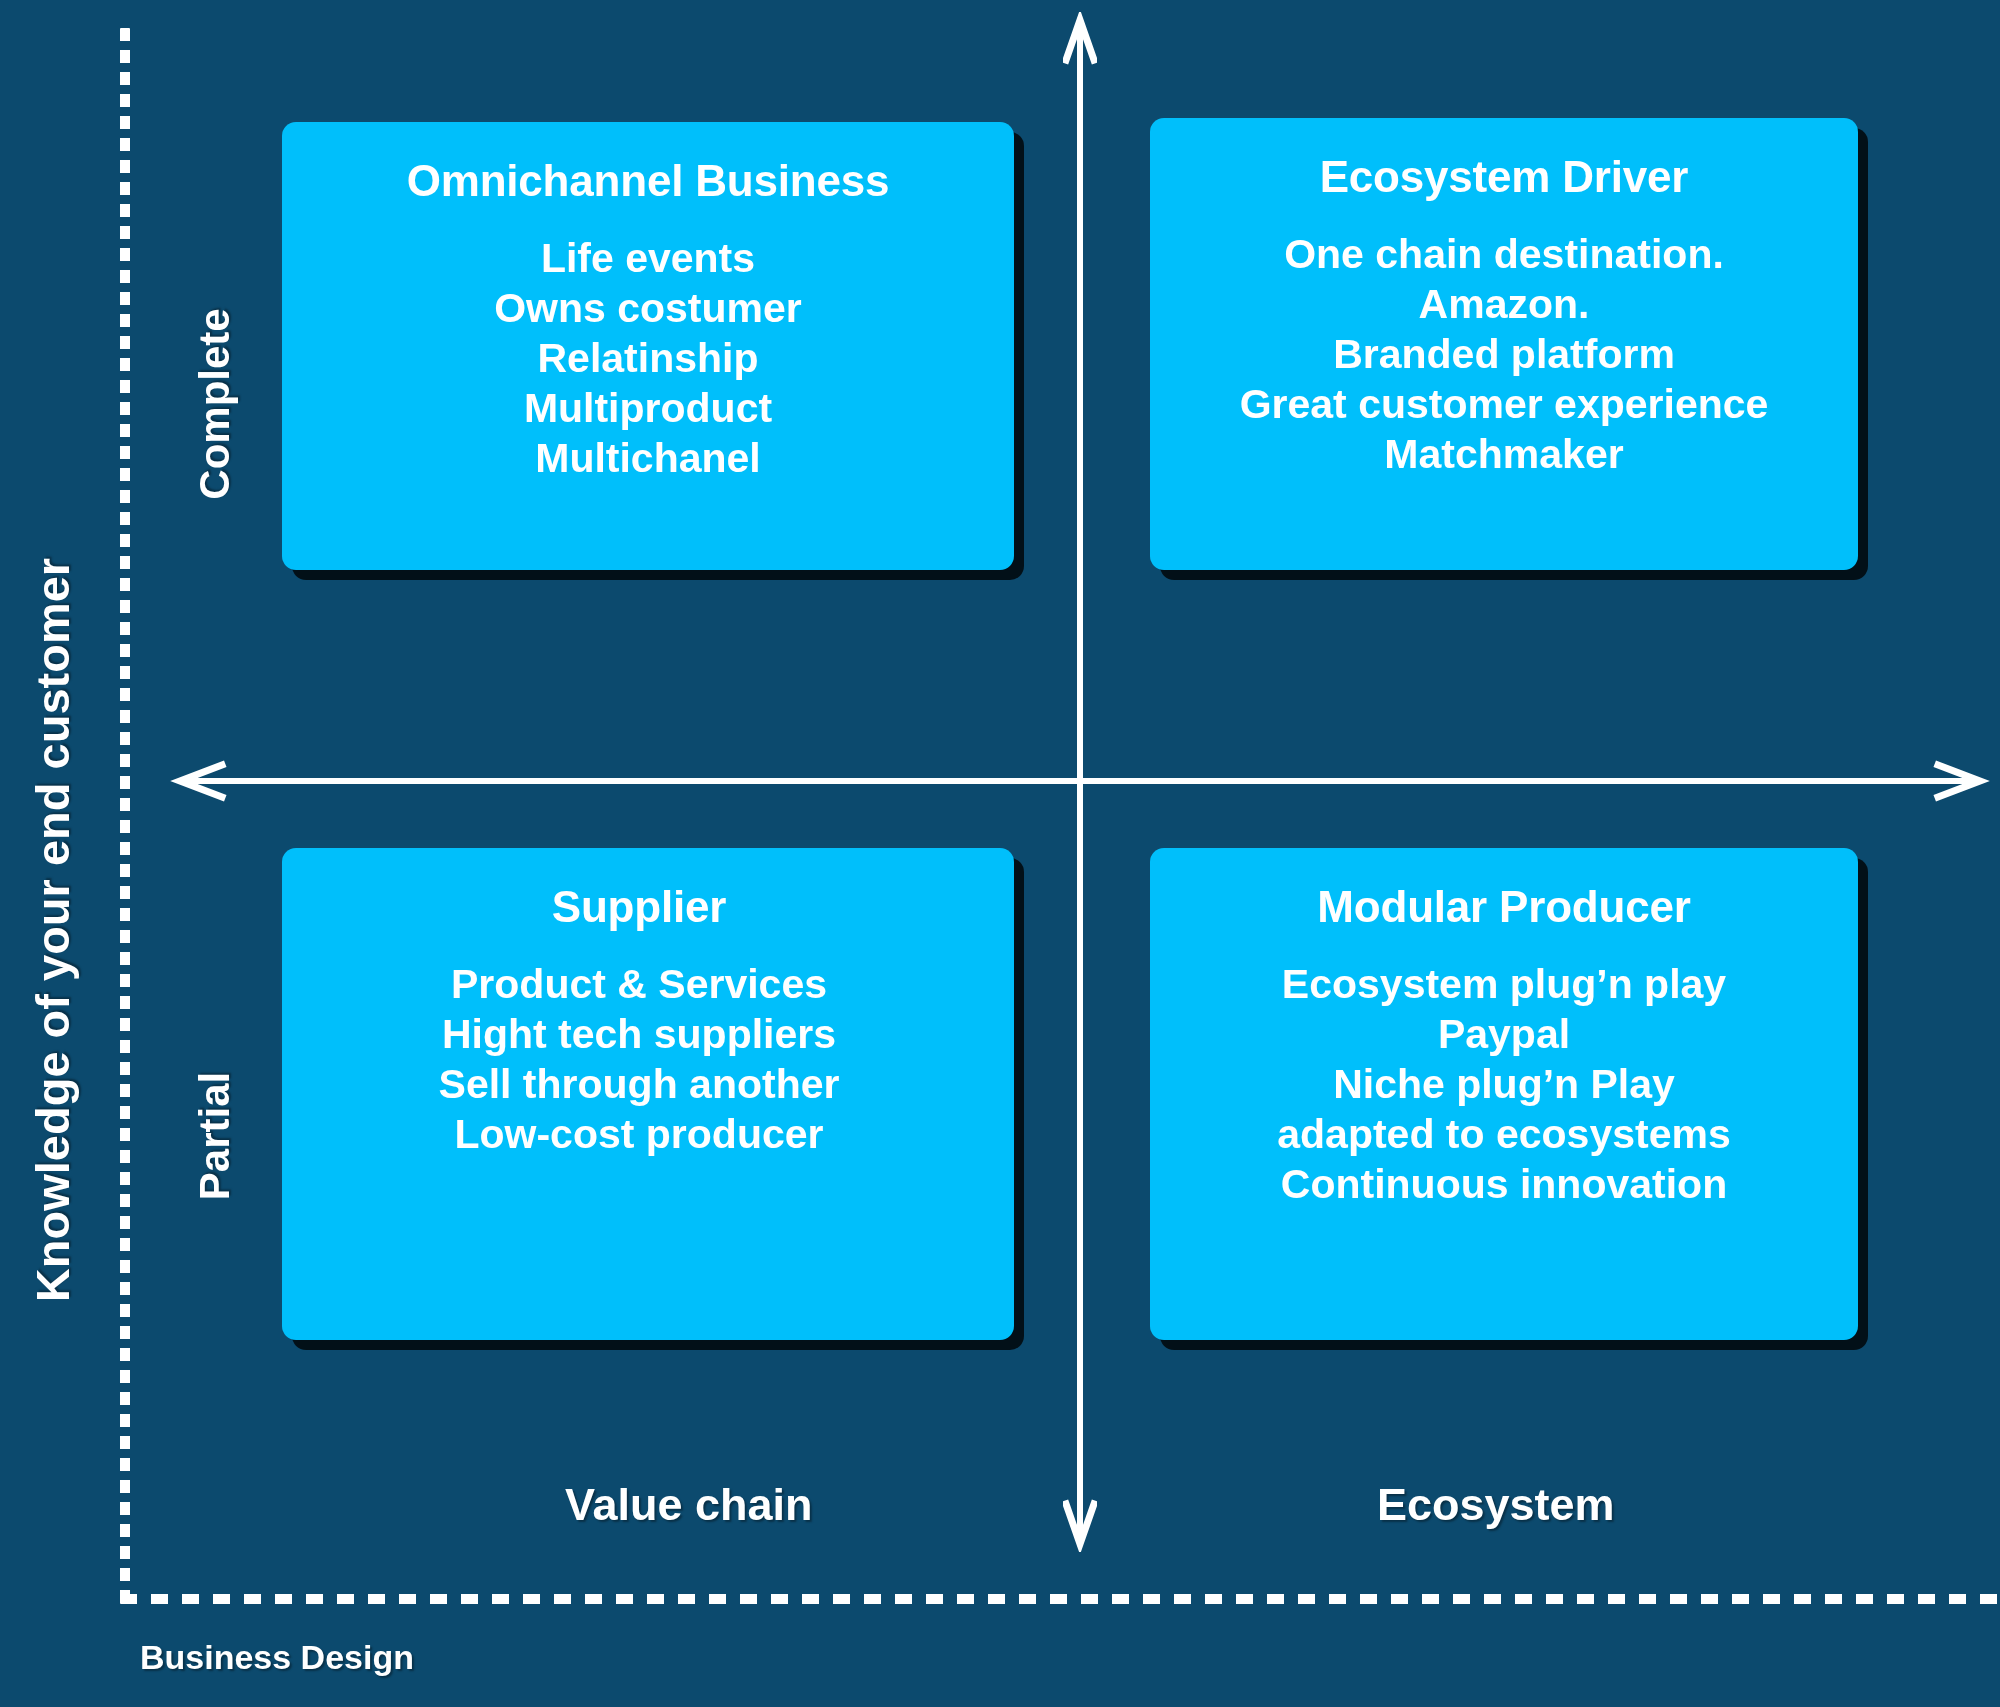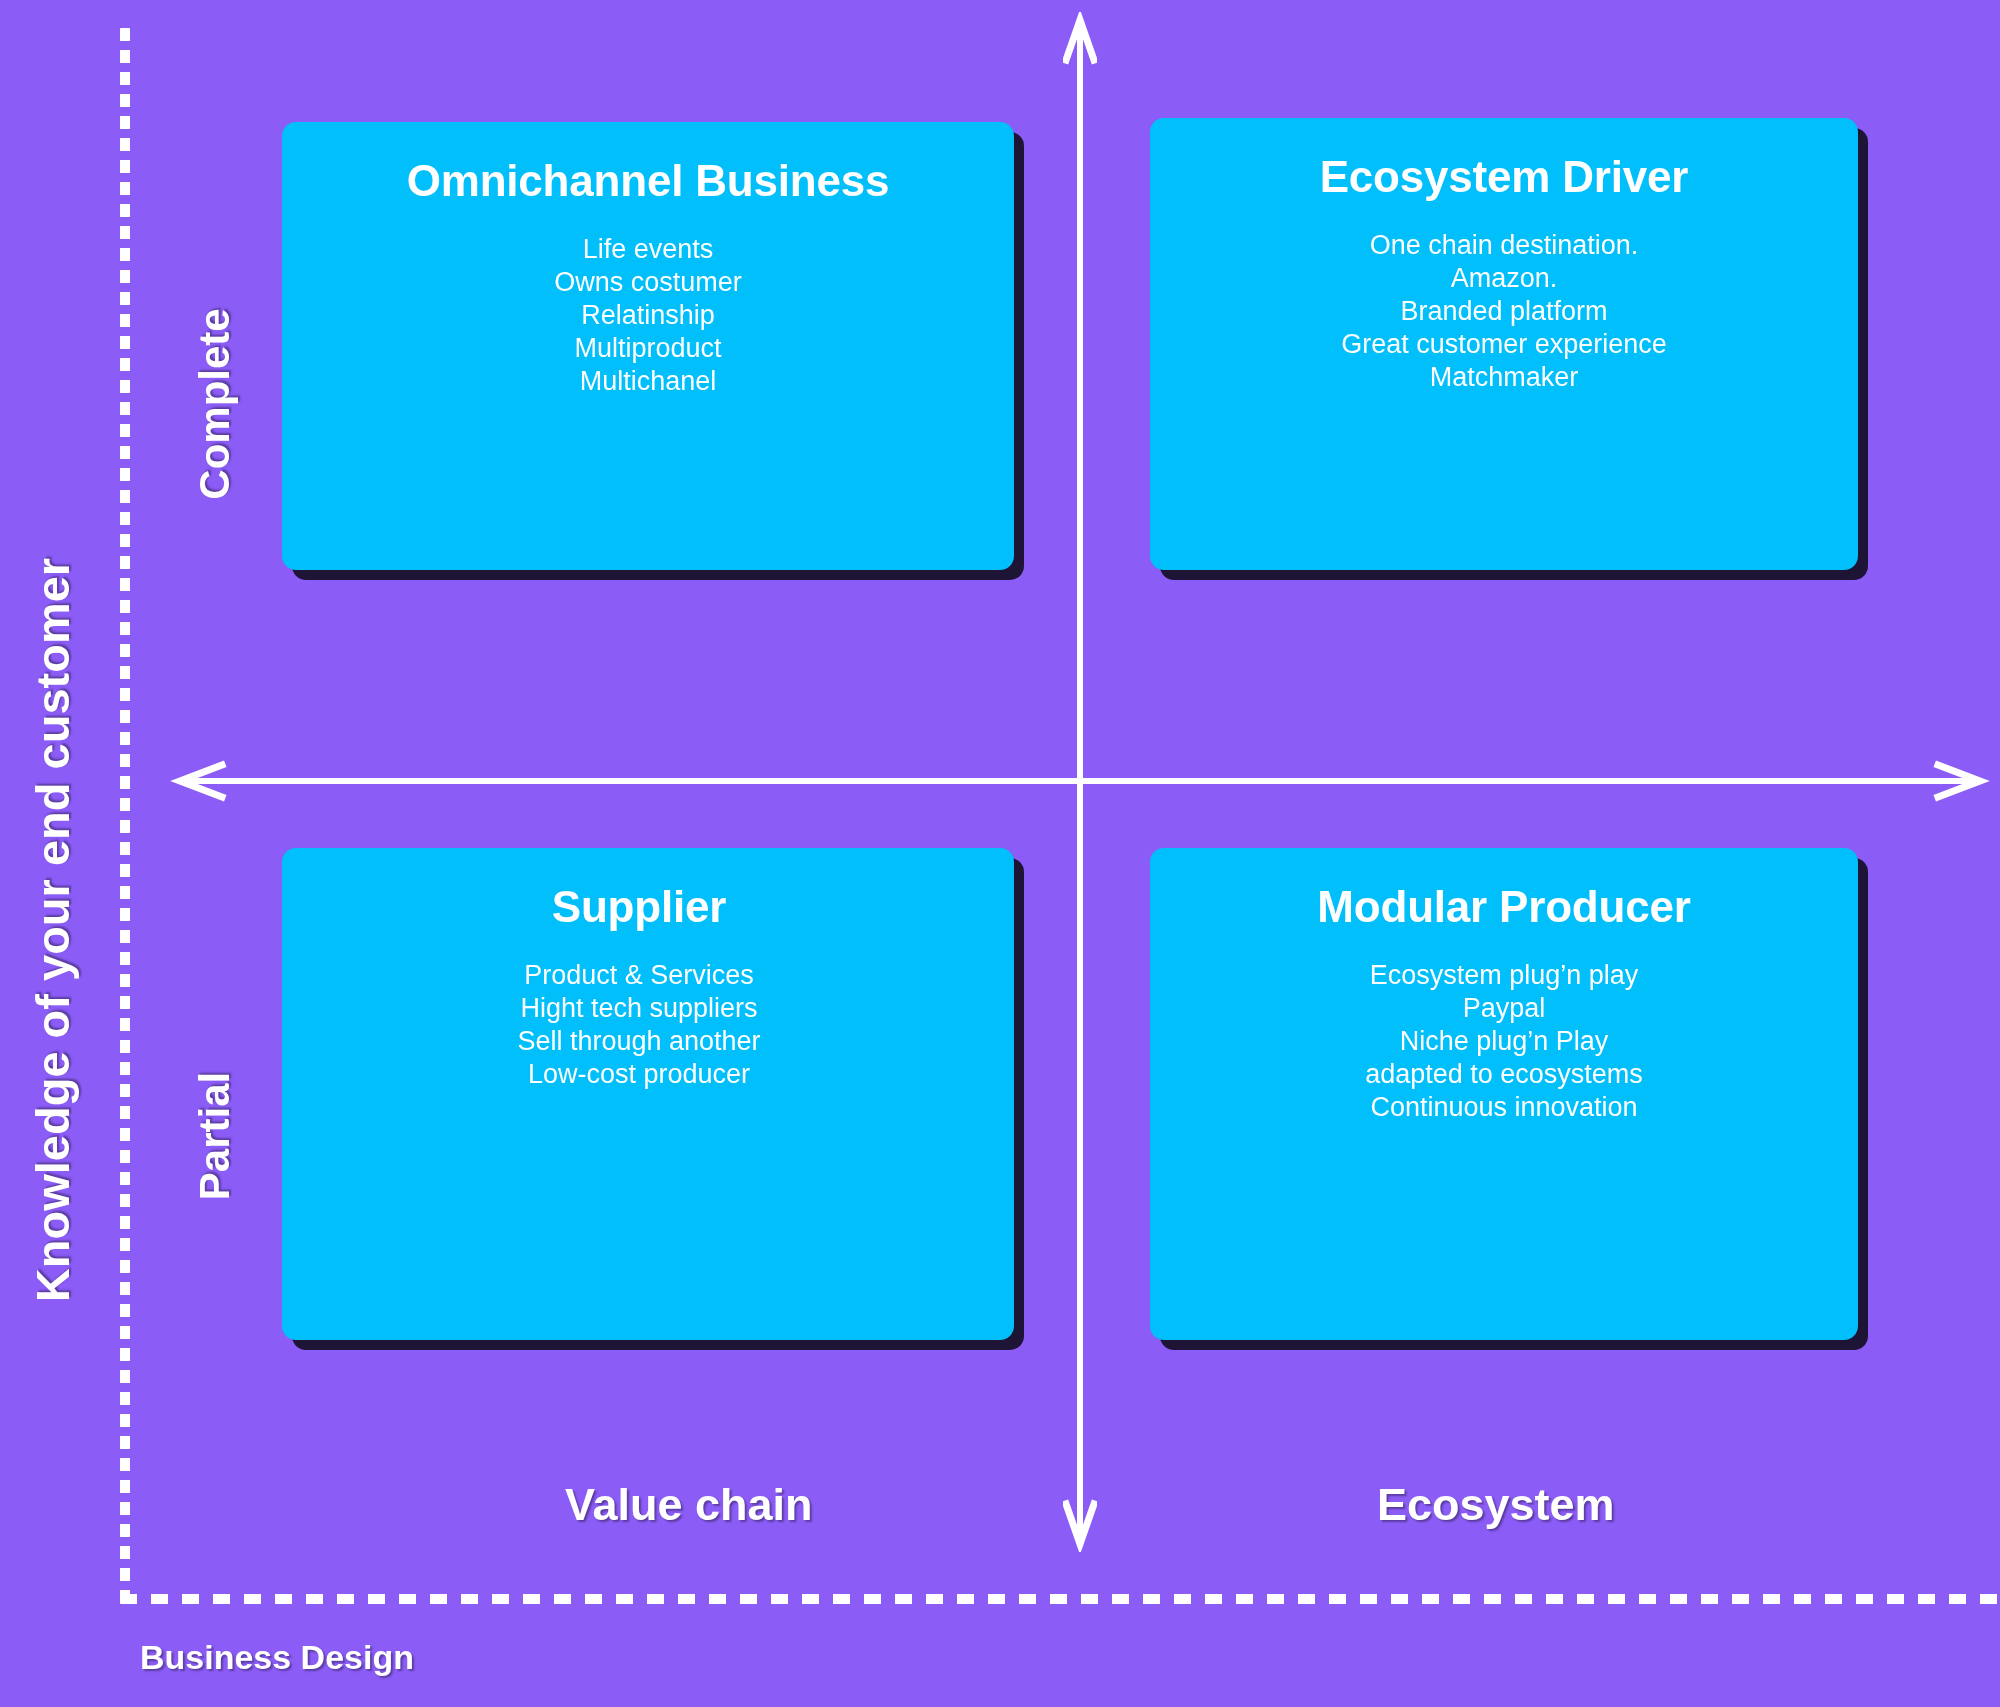--- a/index.html
+++ b/index.html
@@ -14,21 +14,21 @@
     overflow: hidden;
     font-family: "Liberation Sans", sans-serif;
     -webkit-font-smoothing: antialiased;
   }
 
   #canvas {
     position: absolute;
     inset: 0;
     width: 2000px;
     height: 1707px;
-    background: #8b5cf6;
+    background: #0c4a6e;
   }
 
   
   .dash-v {
     position: absolute;
     left: 120px;
     top: 28px;
     width: 10px;
     height: 1575px;
     background-image: linear-gradient(
@@ -85,22 +85,22 @@
     text-align: center;
   }
   .card-title {
     font-size: 44px;
     font-weight: bold;
     line-height: 1.12;
     margin-bottom: 28px;
     letter-spacing: -0.2px;
   }
   .card-lines {
-    font-size: 27px;
-    font-weight: 400;
+    font-size: 41px;
+    font-weight: 700;
     line-height: 1.22;
   }
   .card-lines div { white-space: nowrap; }
   .card-lines div.wrap { white-space: normal; }
 
   #card-omnichannel { left: 282px;  top: 122px;  width: 732px; height: 448px; }
   #card-ecosystem   { left: 1150px; top: 118px;  width: 708px; height: 452px; }
   #card-supplier    { left: 282px;  top: 848px;  width: 732px; height: 492px; padding-left: 8px; }
   #card-modular     { left: 1150px; top: 848px;  width: 708px; height: 492px; }
 

